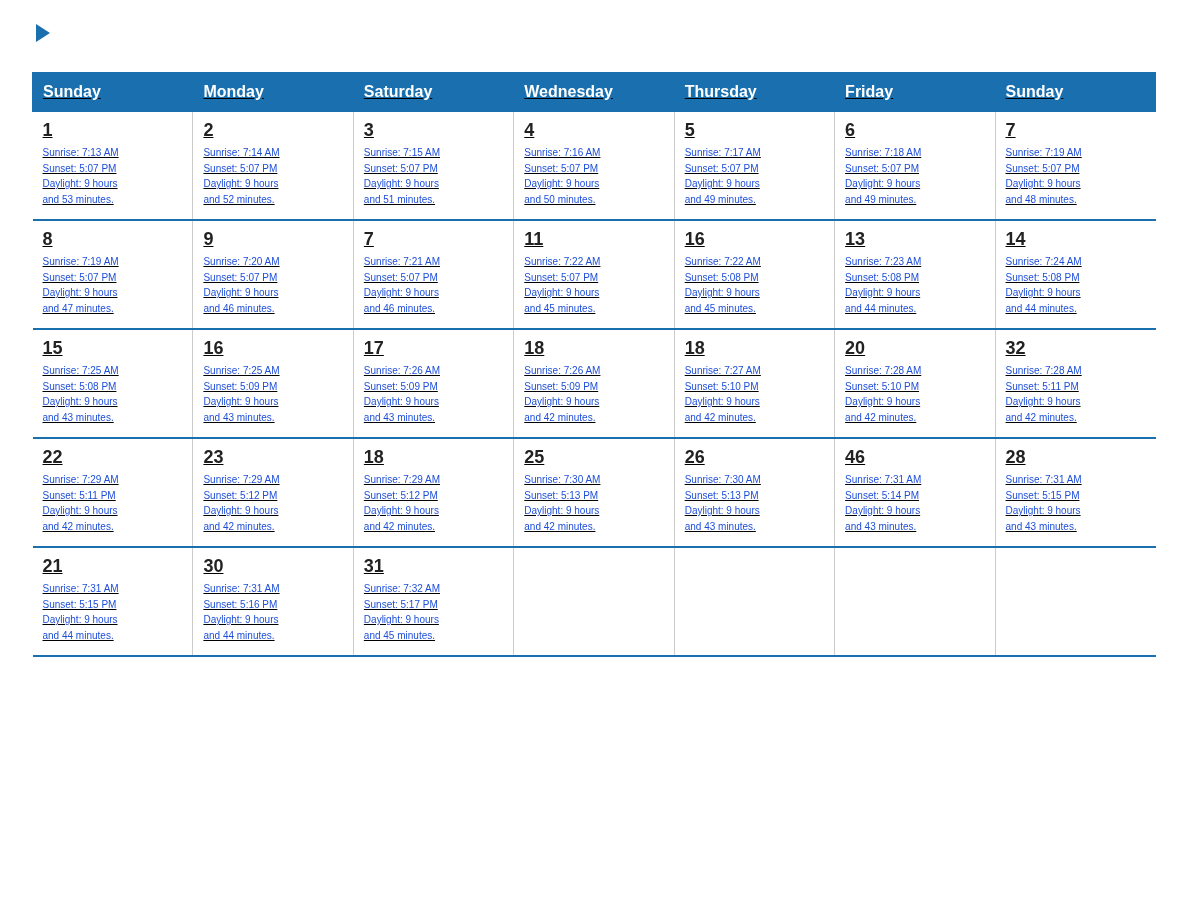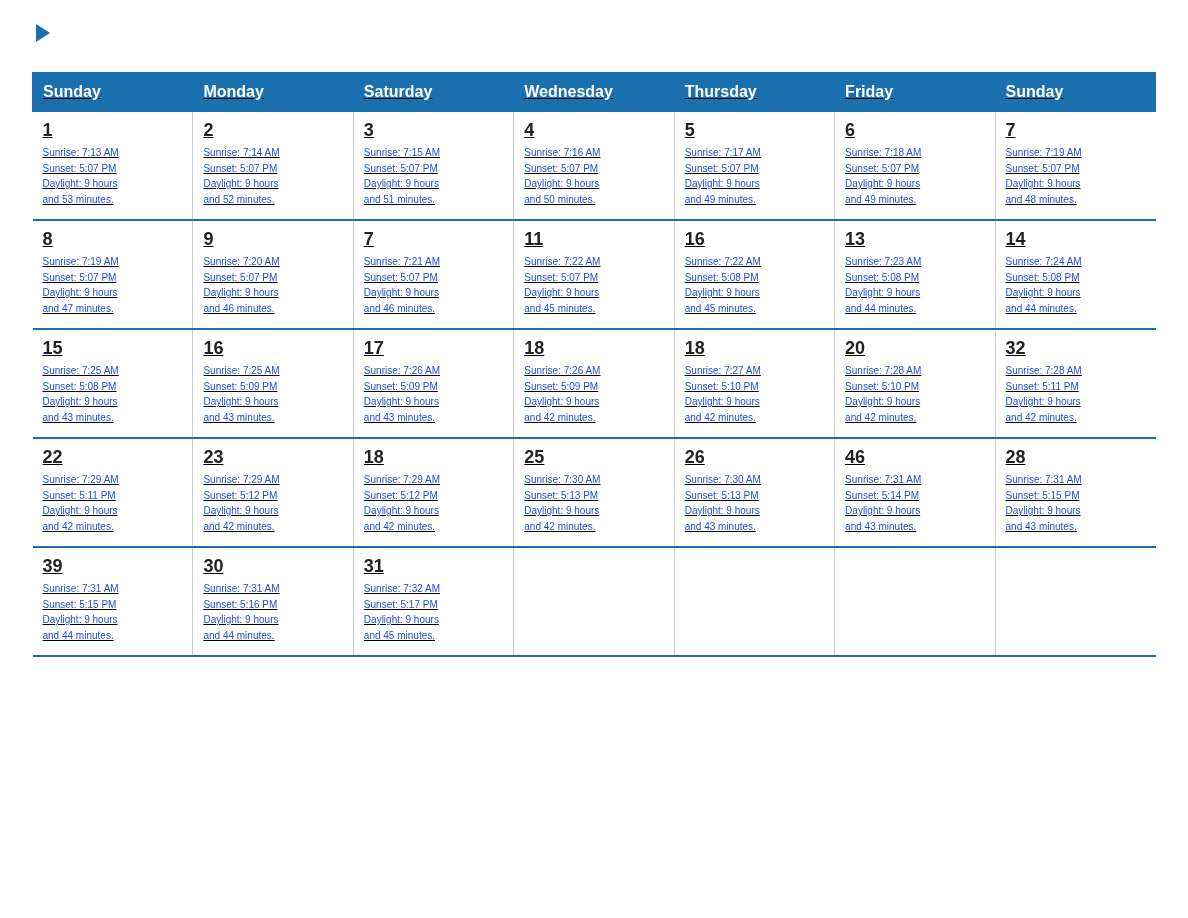--- a/index.html
+++ b/index.html
@@ -389,21 +389,21 @@
           <div class="day-info">
             Sunrise: 7:31 AM<br>
             Sunset: 5:15 PM<br>
             Daylight: 9 hours<br>
             and 43 minutes.
           </div>
         </td>
       </tr>
       <tr>
         <td>
-          <span class="day-number">39</span>
+          <span class="day-number">21</span>
           <div class="day-info">
             Sunrise: 7:31 AM<br>
             Sunset: 5:15 PM<br>
             Daylight: 9 hours<br>
             and 44 minutes.
           </div>
         </td>
         <td>
           <span class="day-number">30</span>
           <div class="day-info">

